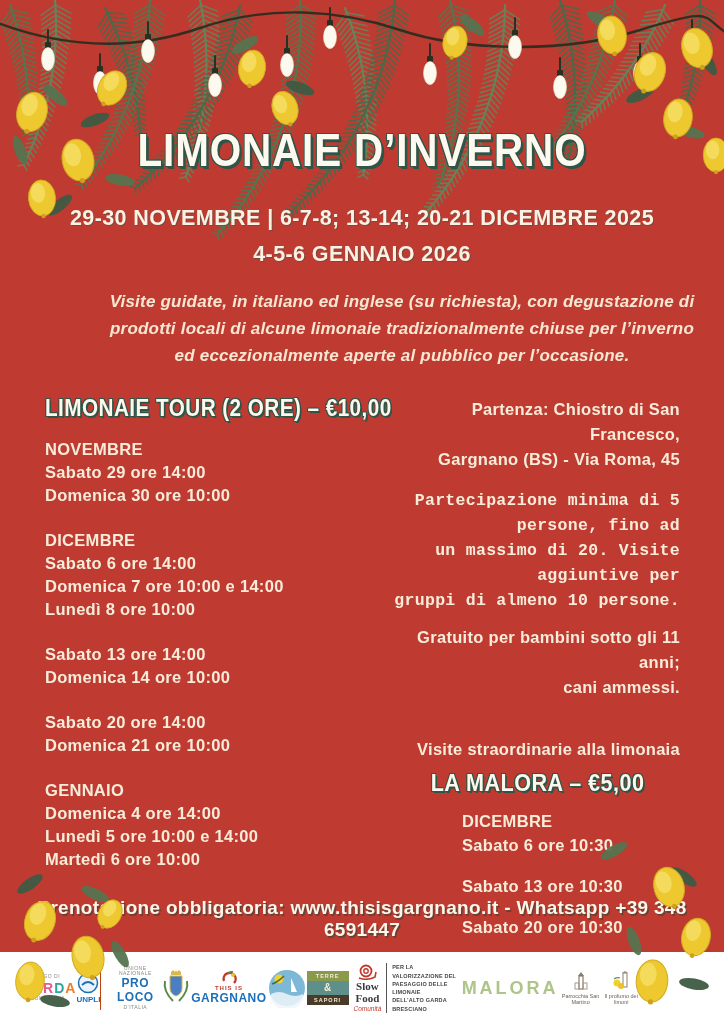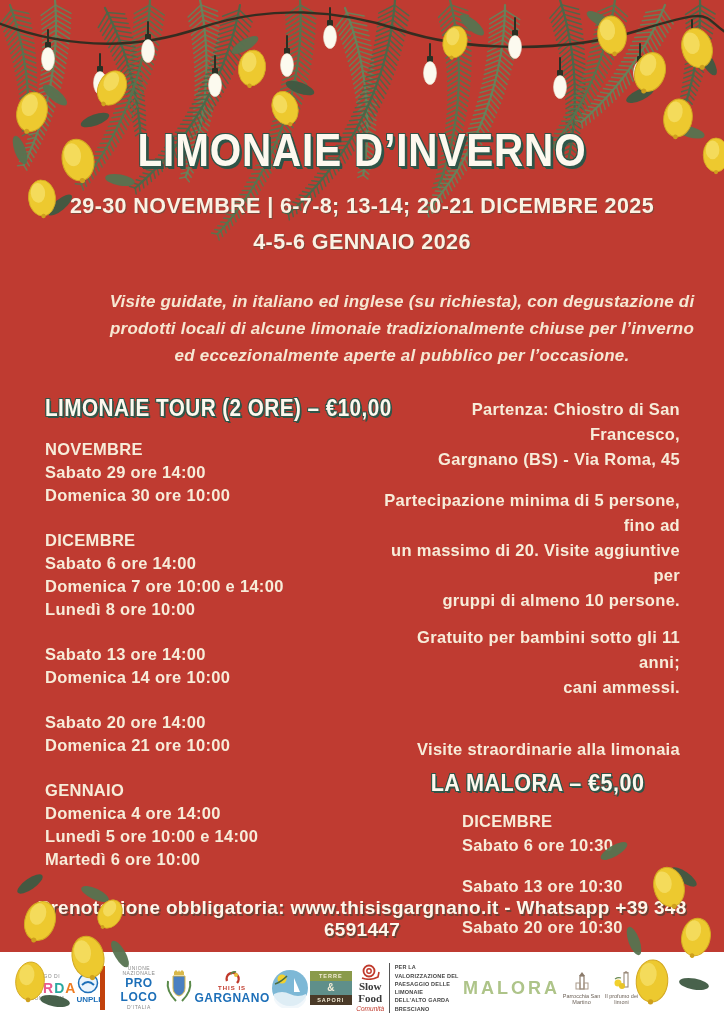--- a/index.html
+++ b/index.html
@@ -14,21 +14,21 @@
   #deco-br{position:absolute;right:0;bottom:0;z-index:6;pointer-events:none;}
 
   .title{
     position:absolute;top:122px;left:0;width:100%;margin:0;text-align:center;z-index:2;
     font-size:47px;font-weight:bold;letter-spacing:1px;color:#fdf9ef;
     transform:scaleX(0.86);
     text-shadow:-1px -1px 0 #2f5548,1px -1px 0 #2f5548,-1px 1px 0 #2f5548,2px 2px 0 #2f5548,3px 3px 0 #2f5548;
     white-space:nowrap;
   }
   .dates{
-    position:absolute;top:188px;left:0;width:100%;text-align:center;z-index:2;
+    position:absolute;top:200px;left:0;width:100%;text-align:center;z-index:2;
     font-size:21.5px;font-weight:bold;color:#faf2e4;line-height:36px;letter-spacing:.4px;
     text-shadow:1px 1px 0 rgba(47,85,72,.45);
   }
   .intro{
     position:absolute;top:288px;left:0;width:100%;text-align:center;z-index:2;
     font-size:17px;font-weight:bold;font-style:italic;color:#f6e7d2;line-height:27px;letter-spacing:.2px;padding-left:40px;
   }
   .cols{position:absolute;top:395px;left:45px;right:34px;display:flex;z-index:2;}
   .col-left{width:332px;flex:none;}
   .col-right{flex:1;text-align:right;padding-right:10px;}
@@ -37,21 +37,21 @@
     margin:0 0 16px 0;font-size:23px;font-weight:bold;color:#fdf8ee;letter-spacing:.5px;
     transform:scaleX(0.9);transform-origin:left center;white-space:nowrap;
     text-shadow:-1px -1px 0 #2f5548,1px -1px 0 #2f5548,-1px 1px 0 #2f5548,2px 2px 0 #2f5548;
   }
   .s-group{margin-bottom:22px;}
   .s-month,.s-line{font-size:16.5px;font-weight:bold;color:#f7ecd9;line-height:23px;letter-spacing:.3px;}
   .s-month:empty{display:none;}
 
   .r-block{font-size:16.5px;font-weight:bold;color:#f7ecd9;line-height:25px;letter-spacing:.3px;}
   .r-partenza{margin-top:2px;}
-  .r-partecipazione{margin-top:16px;}
+  .r-partecipazione{margin-top:16px;font-family:Liberation Mono, monospace;}
   .r-gratuito{margin-top:12px;}
   .malora-intro{margin-top:40px;font-size:16.5px;font-weight:bold;color:#f7ecd9;letter-spacing:.3px;}
   .malora-head{
     margin:10px 0 12px 0;padding-left:20px;text-align:center;
     font-size:24px;font-weight:bold;color:#fdf8ee;letter-spacing:.5px;
     transform:scaleX(0.9);transform-origin:center;white-space:nowrap;
     text-shadow:-1px -1px 0 #2f5548,1px -1px 0 #2f5548,-1px 1px 0 #2f5548,2px 2px 0 #2f5548;
   }
   .malora-sched{text-align:left;padding-left:85px;}
   .m-month{font-size:16.5px;font-weight:bold;color:#f7ecd9;line-height:24px;letter-spacing:.3px;}
@@ -67,21 +67,21 @@
 
   .footer{
     position:absolute;left:0;right:0;bottom:0;height:72px;background:#ffffff;z-index:5;
     display:flex;align-items:center;justify-content:space-evenly;padding:0 84px 0 20px;
   }
   .f-item{display:flex;flex-direction:column;align-items:center;justify-content:center;text-align:center;line-height:1.15;}
   .tiny{font-size:5px;color:#8a8a8a;letter-spacing:.5px;}
   .garda{font-size:14px;font-weight:bold;letter-spacing:1px;}
   .gl0{color:#2f6cb3}.gl1{color:#f2a51f}.gl2{color:#e85a8f}.gl3{color:#2aa8a0}.gl4{color:#ef7d23}
   .unpli-label{font-size:8px;font-weight:bold;color:#1d6fb8;margin-top:1px;}
-  .proloco{border-left:5px solid #c2410c;padding-left:8px;}
+  .proloco{border-left:1px solid #c2410c;padding-left:8px;}
   .proloco-main{font-size:12px;font-weight:bold;color:#1d6fb8;letter-spacing:.5px;}
   .tig-top{font-size:6px;font-weight:bold;color:#c0392b;letter-spacing:1px;}
   .tig-main{font-size:12px;font-weight:bold;color:#1d6fb8;letter-spacing:.5px;}
   .ts-band{width:42px;color:#f3ecd6;font-weight:bold;}
   .ts-1{background:#8a9a4a;font-size:5.5px;padding:2px 0;letter-spacing:1px;}
   .ts-2{background:#5f8f8a;font-size:10px;padding:1px 0;}
   .ts-3{background:#4a3a28;font-size:5.5px;padding:2px 0;letter-spacing:1px;}
   .sf-main{font-family:"Liberation Serif","DejaVu Serif",serif;font-size:11px;font-weight:bold;color:#3a3a3a;}
   .sf-sub{font-size:6.5px;color:#c0392b;font-style:italic;}
   .caption{border-left:1.5px solid #555;padding-left:5px;text-align:left;}

